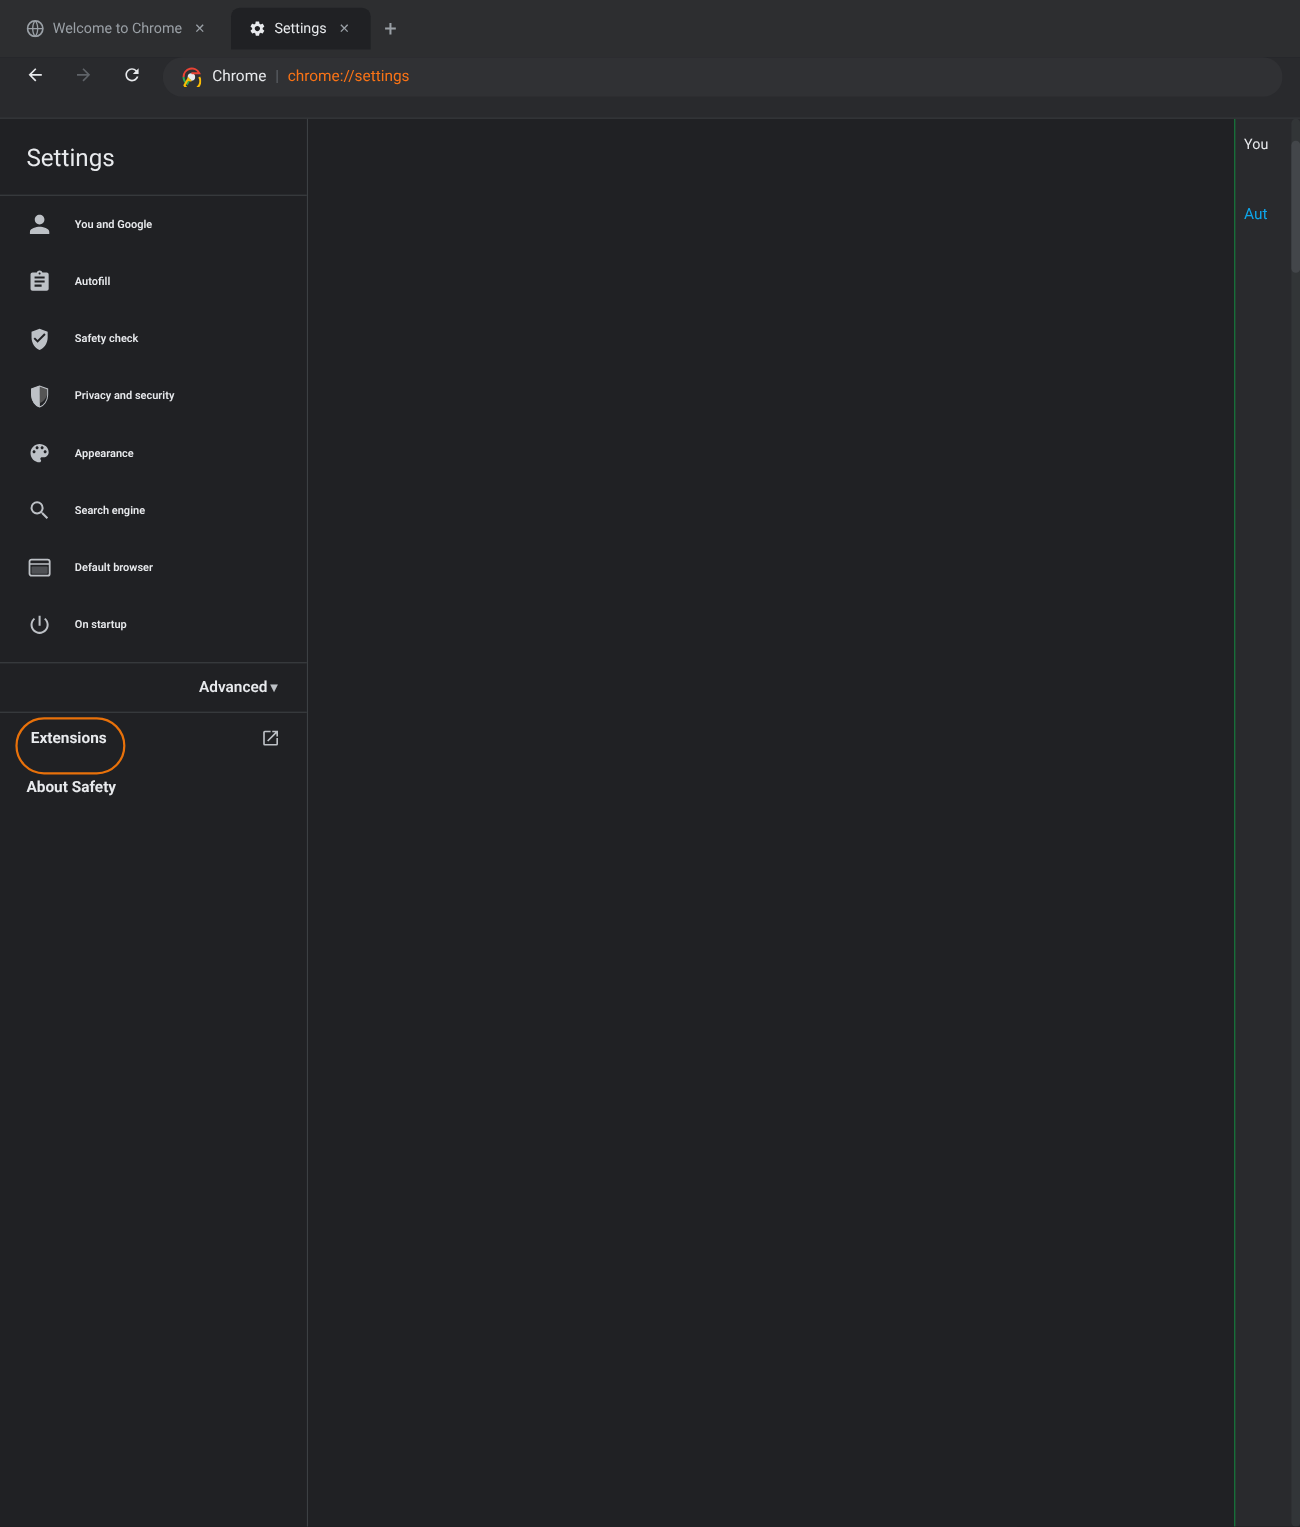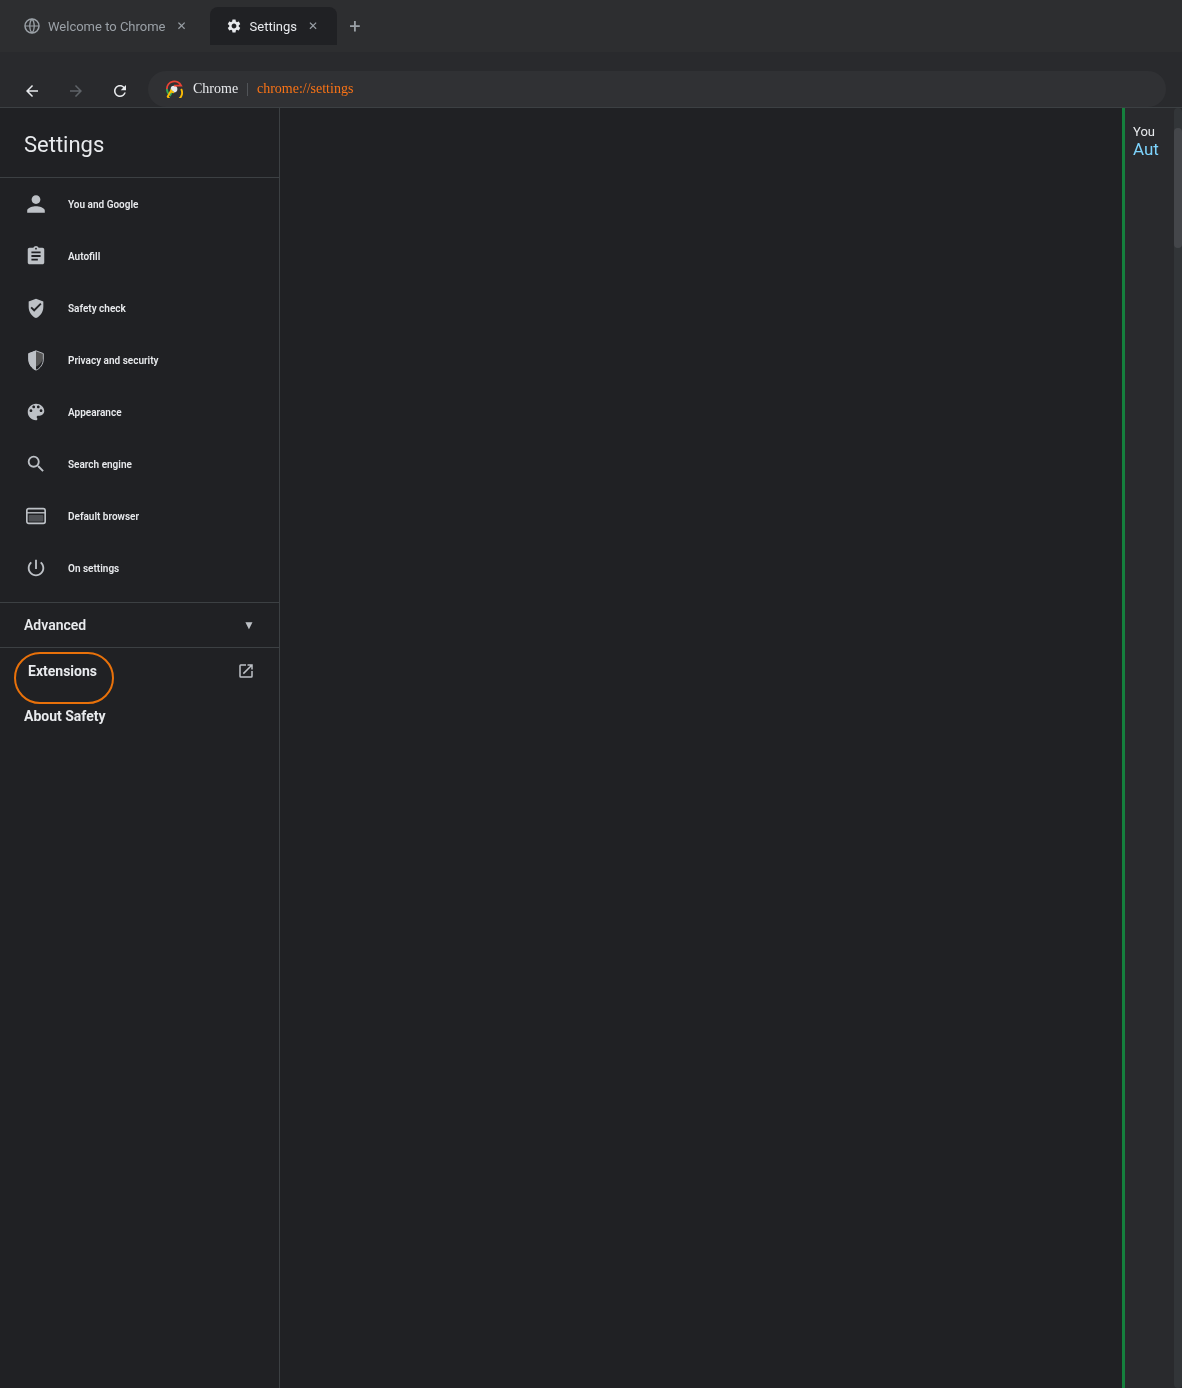--- a/index.html
+++ b/index.html
@@ -70,27 +70,26 @@
       align-items: center;
       justify-content: center;
       font-size: 20px;
       color: #9aa0a6;
       cursor: pointer;
     }
 
     
     .address-bar {
       display: flex;
-      align-items: flex-end;
+      align-items: flex-start;
       background: #292a2d;
       height: 56px;
       padding: 0 16px;
       gap: 12px;
       border-bottom: 1px solid #3c4043;
-      font-family: Liberation Serif, serif;
     }
     .nav-btn {
       width: 32px;
       height: 32px;
       border-radius: 50%;
       display: flex;
       align-items: center;
       justify-content: center;
       color: #e8eaed;
       cursor: pointer;
@@ -178,21 +177,21 @@
       font-size: 18px;
     }
     .sidebar-item .item-label {
       font-size: 10px;
       font-weight: 600;
       color: #e8eaed;
     }
     .advanced-section {
       display: flex;
       align-items: center;
-      justify-content: space-between;
+      justify-content: flex-end;
       padding: 14px 24px;
       cursor: pointer;
     }
     .advanced-label {
       font-size: 14px;
       font-weight: 600;
       color: #e8eaed;
     }
     .advanced-arrow {
       color: #bdc1c6;
@@ -384,21 +383,21 @@
       </span>
       <span class="item-label">Default browser</span>
     </div>
 
     <div class="sidebar-item">
       <span class="item-icon">
         <svg width="22" height="22" viewBox="0 0 24 24" fill="#bdc1c6">
           <path d="M13 3h-2v10h2V3zm4.83 2.17l-1.42 1.42C17.99 7.86 19 9.81 19 12c0 3.87-3.13 7-7 7s-7-3.13-7-7c0-2.19 1.01-4.14 2.58-5.42L6.17 5.17C4.23 6.82 3 9.26 3 12c0 4.97 4.03 9 9 9s9-4.03 9-9c0-2.74-1.23-5.18-3.17-6.83z"></path>
         </svg>
       </span>
-      <span class="item-label">On settings</span>
+      <span class="item-label">On startup</span>
     </div>
 
     <div class="sidebar-divider" style="margin-top: 8px;"></div>
 
     <div class="advanced-section">
       <span class="advanced-label">Advanced</span>
       <span class="advanced-arrow">▼</span>
     </div>
 
     <div class="sidebar-divider"></div>
@@ -414,23 +413,23 @@
     </div>
 
     <div class="about-chrome-item">
       <span class="about-chrome-label">About Safety</span>
     </div>
 
   </div>
 
   <div class="content-partial" style="flex:1; background:#202124; position:relative; overflow:hidden;">
 
-    <div style="position:absolute; right:0; top:0; width:60px; height:100%; background:#292a2d; border-left:3px solid #15803d; display:flex; flex-direction:column; padding:16px 8px; ">
+    <div style="position:absolute; right:0; top:0; width:60px; height:100%; background:#292a2d; border-left:1px solid #15803d; display:flex; flex-direction:column; padding:16px 8px; gap:48px;">
       <span style="font-size:13px; color:#e8eaed; font-weight:400;">You</span>
-      <span style="font-size:17px; color:#7dd3fc;">Aut</span>
+      <span style="font-size:14px; color:#0ea5e9;">Aut</span>
     </div>
 
     <div style="position:absolute; right:0; top:0; width:8px; height:100%; background:#3c4043; border-radius:4px; opacity:0.5;">
       <div style="position:absolute; top:20px; width:8px; height:120px; background:#5f6368; border-radius:4px;"></div>
     </div>
   </div>
 
 </div>
 
 </body></html>

